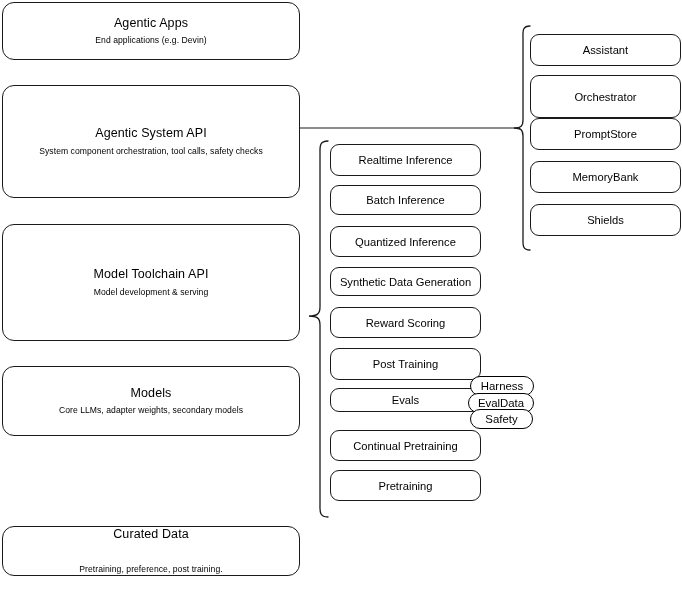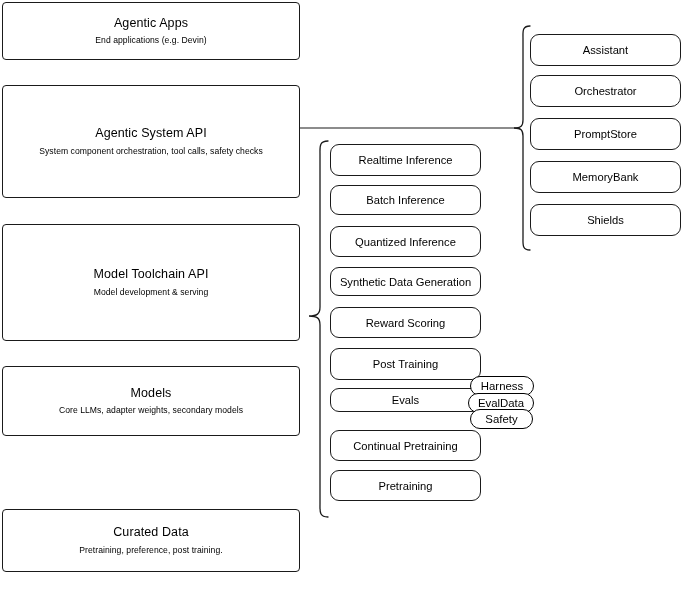--- a/index.html
+++ b/index.html
@@ -17,21 +17,21 @@
     width: 682px;
     height: 591px;
     overflow: hidden;
     background: #ffffff;
   }
   .node {
     position: absolute;
     box-sizing: border-box;
     border: 1.2px solid #1a1a1a;
     background: #ffffff;
-    border-radius: 4px;
+    border-radius: 12px;
     display: flex;
     flex-direction: column;
     align-items: center;
     justify-content: center;
     text-align: center;
     line-height: 1.25;
   }
   .layer-title {
     font-size: 12.5px;
     color: #000;
@@ -123,27 +123,27 @@
     <div class="layer-title">Model Toolchain API</div>
     <div class="layer-sub">Model development &amp; serving</div>
   </div>
 
   <div class="node" style="left:2px; top:366px; width:298px; height:70px;">
     <div class="layer-title">Models</div>
     <div class="layer-sub">Core LLMs, adapter weights, secondary models</div>
   </div>
 
 
-  <div class="node" style="left:2px; top:509px; width:298px; height:63px;">
+  <div class="node" style="left:2px; top:526px; width:298px; height:50px;justify-content:space-between;">
     <div class="layer-title">Curated Data</div>
     <div class="layer-sub">Pretraining, preference, post training.</div>
   </div>
 
   <div class="pill-node" style="left:530px; top:34px; width:151px; height:32px;">Assistant</div>
-  <div class="pill-node" style="left:530px; top:75px; width:151px; height:32px;border-radius:10px;">Orchestrator</div>
+  <div class="pill-node" style="left:530px; top:75px; width:151px; height:43px;">Orchestrator</div>
   <div class="pill-node" style="left:530px; top:118px; width:151px; height:32px;">PromptStore</div>
   <div class="pill-node" style="left:530px; top:161px; width:151px; height:32px;">MemoryBank</div>
   <div class="pill-node" style="left:530px; top:204px; width:151px; height:32px;">Shields</div>
 
   <div class="pill-node" style="left:330px; top:144px; width:151px; height:32px;">Realtime Inference</div>
   <div class="pill-node" style="left:330px; top:185px; width:151px; height:30px;">Batch Inference</div>
   <div class="pill-node" style="left:330px; top:226px; width:151px; height:31px;">Quantized Inference</div>
   <div class="pill-node" style="left:330px; top:267px; width:151px; height:29px;">Synthetic Data Generation</div>
   <div class="pill-node" style="left:330px; top:307px; width:151px; height:31px;">Reward Scoring</div>
   <div class="pill-node" style="left:330px; top:348px; width:151px; height:32px;">Post Training</div>

